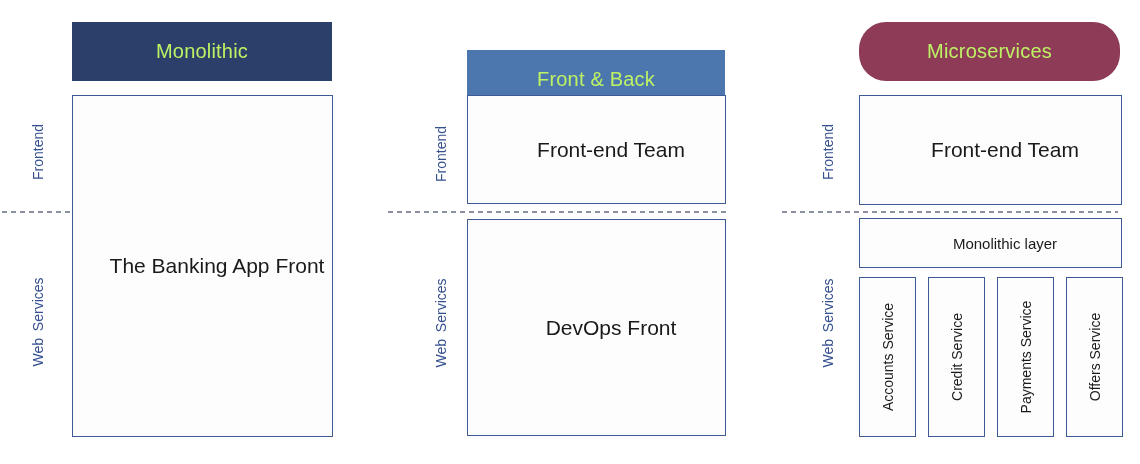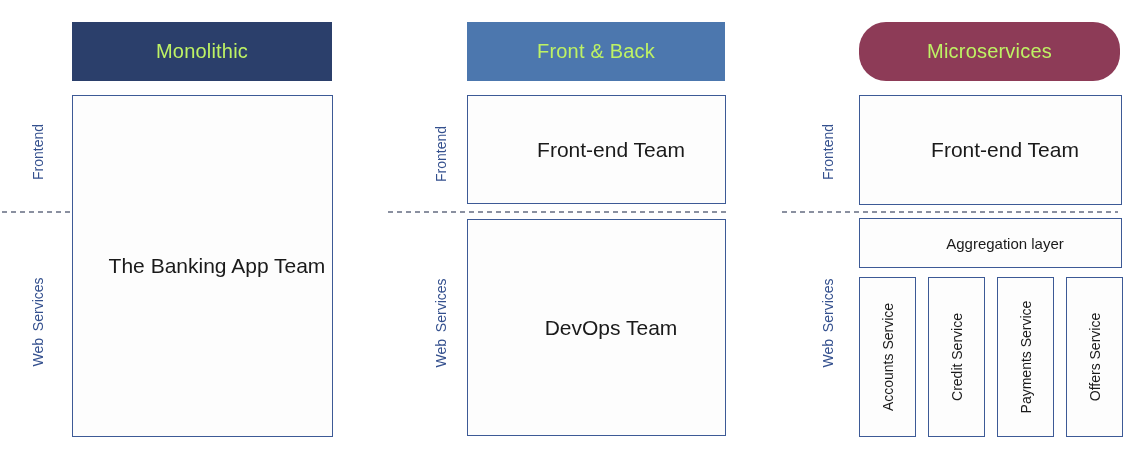--- a/index.html
+++ b/index.html
@@ -103,43 +103,43 @@
 <body>
 
 <div class="canvas">
 
   <div class="dash" id="dash-a"></div>
   <div class="dash" id="dash-b"></div>
   <div class="dash" id="dash-c"></div>
 
   <div class="hdr" id="col1-header" style="background-color: rgb(43, 63, 107);">Monolithic</div>
   <div class="box" id="col1-box" style="border-color: rgb(61, 90, 150);">
-    <div class="team-text">The Banking App Team</div>
+    <div class="team-text">The Banking App Front</div>
   </div>
   <div class="rowlabel" id="col1-frontend-label" style="color: rgb(52, 80, 142);">Frontend</div>
   <div class="rowlabel" id="col1-webservices-label" style="color: rgb(52, 80, 142);">Web Services</div>
 
-  <div class="hdr" id="col2-header" style="background-color: rgb(76, 119, 174);">Front &amp; Back</div>
+  <div class="hdr" id="col2-header" style="background-color: rgb(76, 119, 174); margin-top: 28px;">Front &amp; Back</div>
   <div class="box" id="col2-fe" style="border-color: rgb(61, 90, 150);">
     <div class="team-text">Front-end Team</div>
   </div>
   <div class="box" id="col2-be" style="border-color: rgb(61, 90, 150);">
     <div class="team-text-2line">
-      <div>DevOps Team</div>
+      <div>DevOps Front</div>
     </div>
   </div>
   <div class="rowlabel" id="col2-frontend-label" style="color: rgb(52, 80, 142);">Frontend</div>
   <div class="rowlabel" id="col2-webservices-label" style="color: rgb(52, 80, 142);">Web Services</div>
 
   <div class="hdr" id="col3-header" style="background-color: rgb(141, 59, 87);">Microservices</div>
   <div class="box" id="col3-fe" style="border-color: rgb(61, 90, 150);">
     <div class="team-text">Front-end Team</div>
   </div>
   <div class="box" id="col3-agg" style="border-color: rgb(61, 90, 150);">
-    <div class="agg-text">Aggregation layer</div>
+    <div class="agg-text">Monolithic layer</div>
   </div>
   <div class="svc" id="svc-accounts" style="border-color: rgb(61, 90, 150);">
     <span>Accounts Service</span>
   </div>
   <div class="svc" id="svc-credit" style="border-color: rgb(61, 90, 150);">
     <span>Credit Service</span>
   </div>
   <div class="svc" id="svc-payments" style="border-color: rgb(61, 90, 150);">
     <span>Payments Service</span>
   </div>

